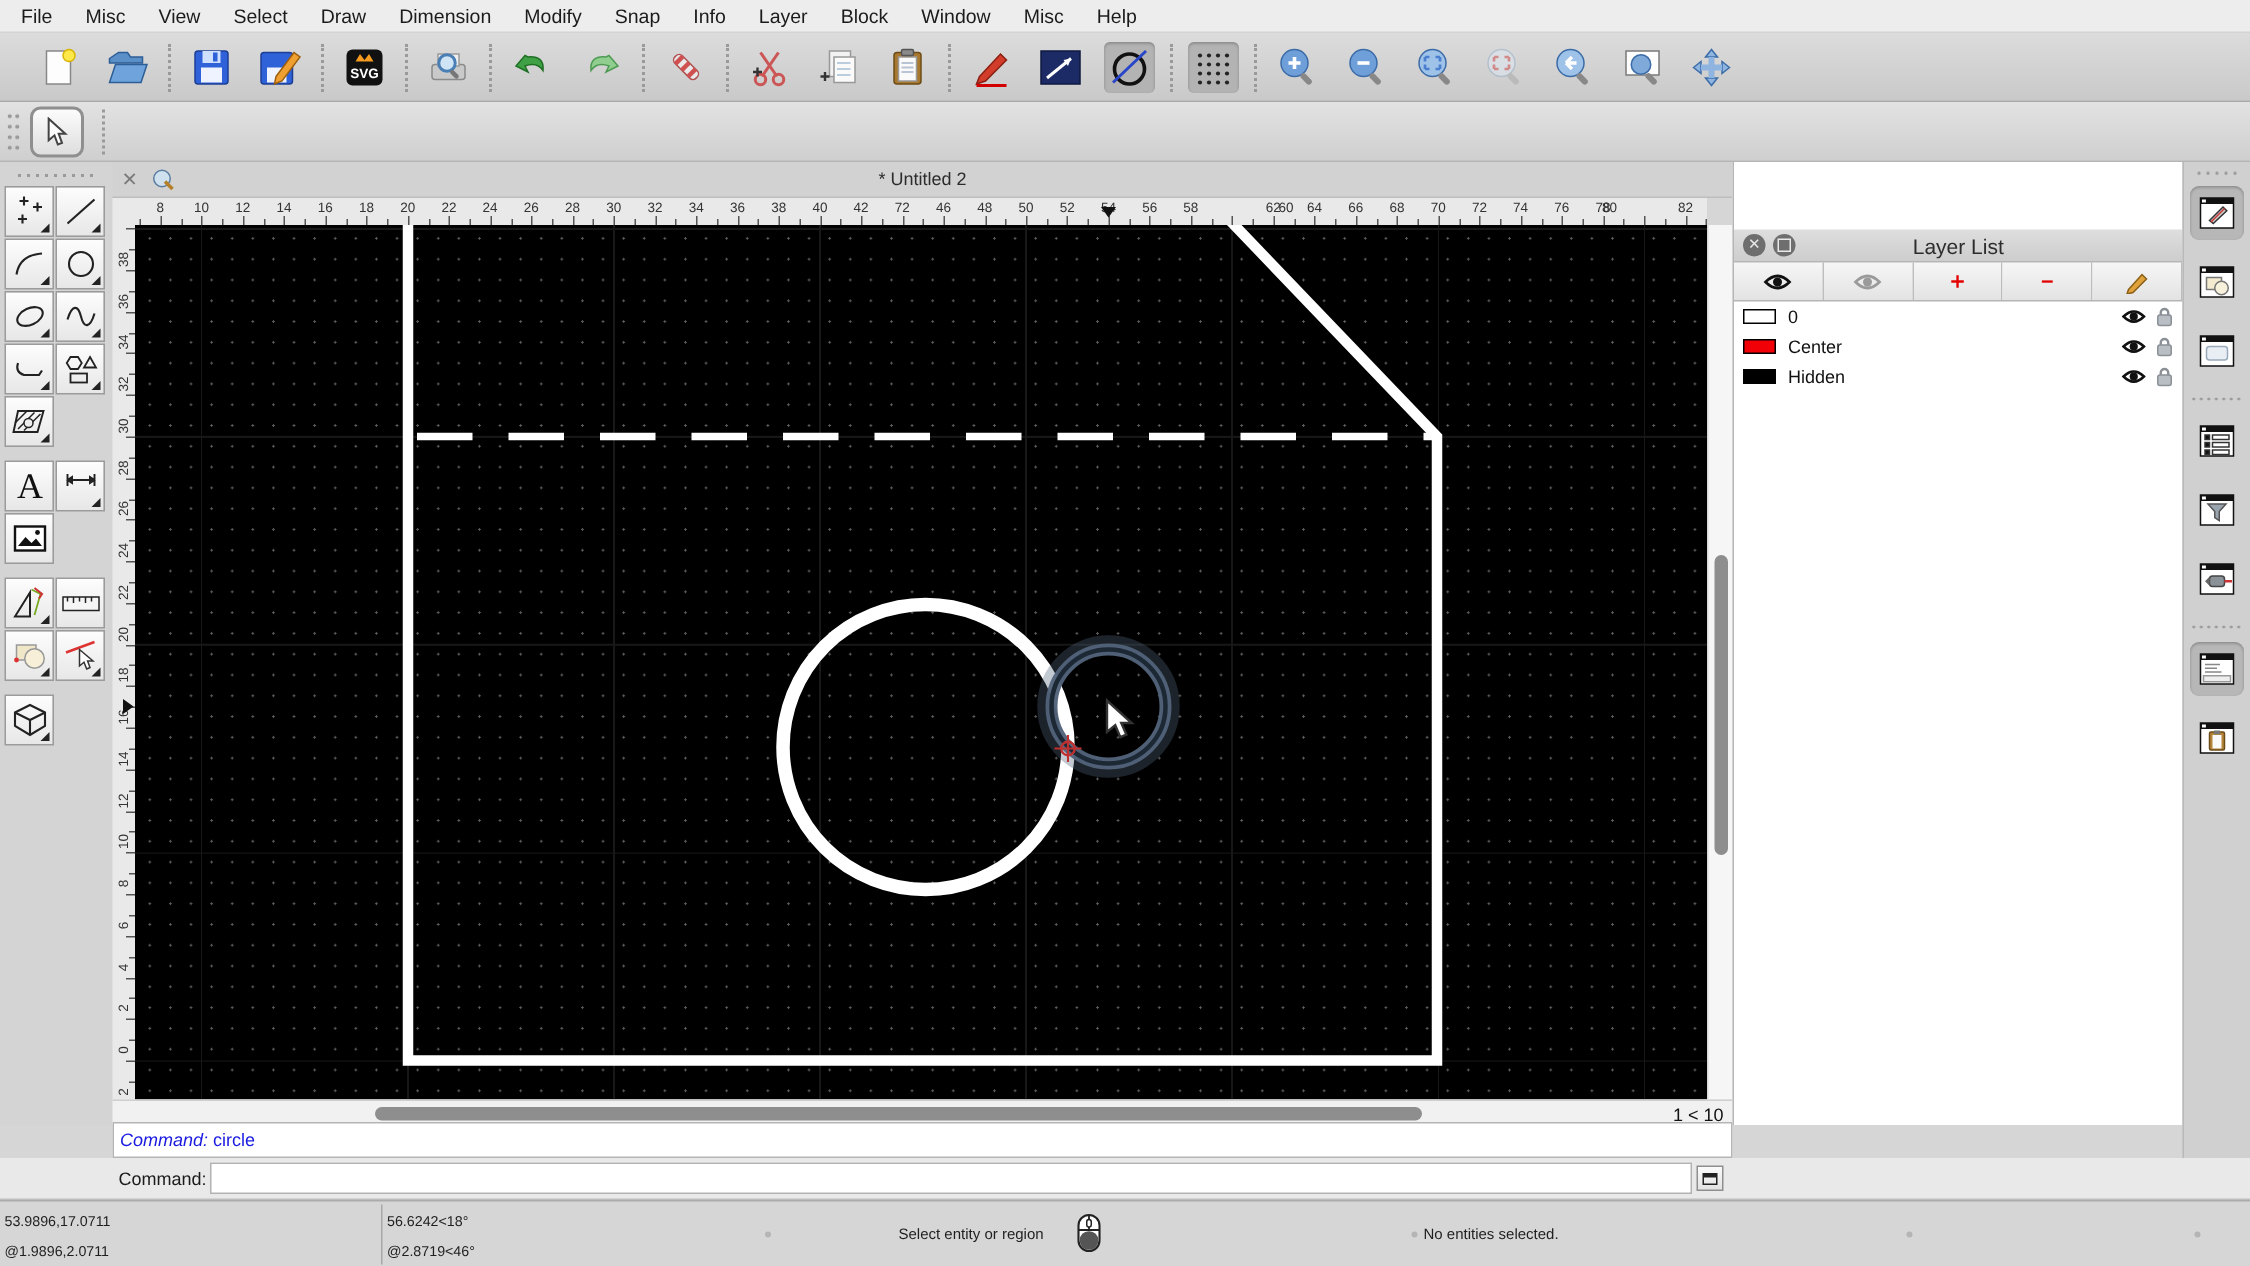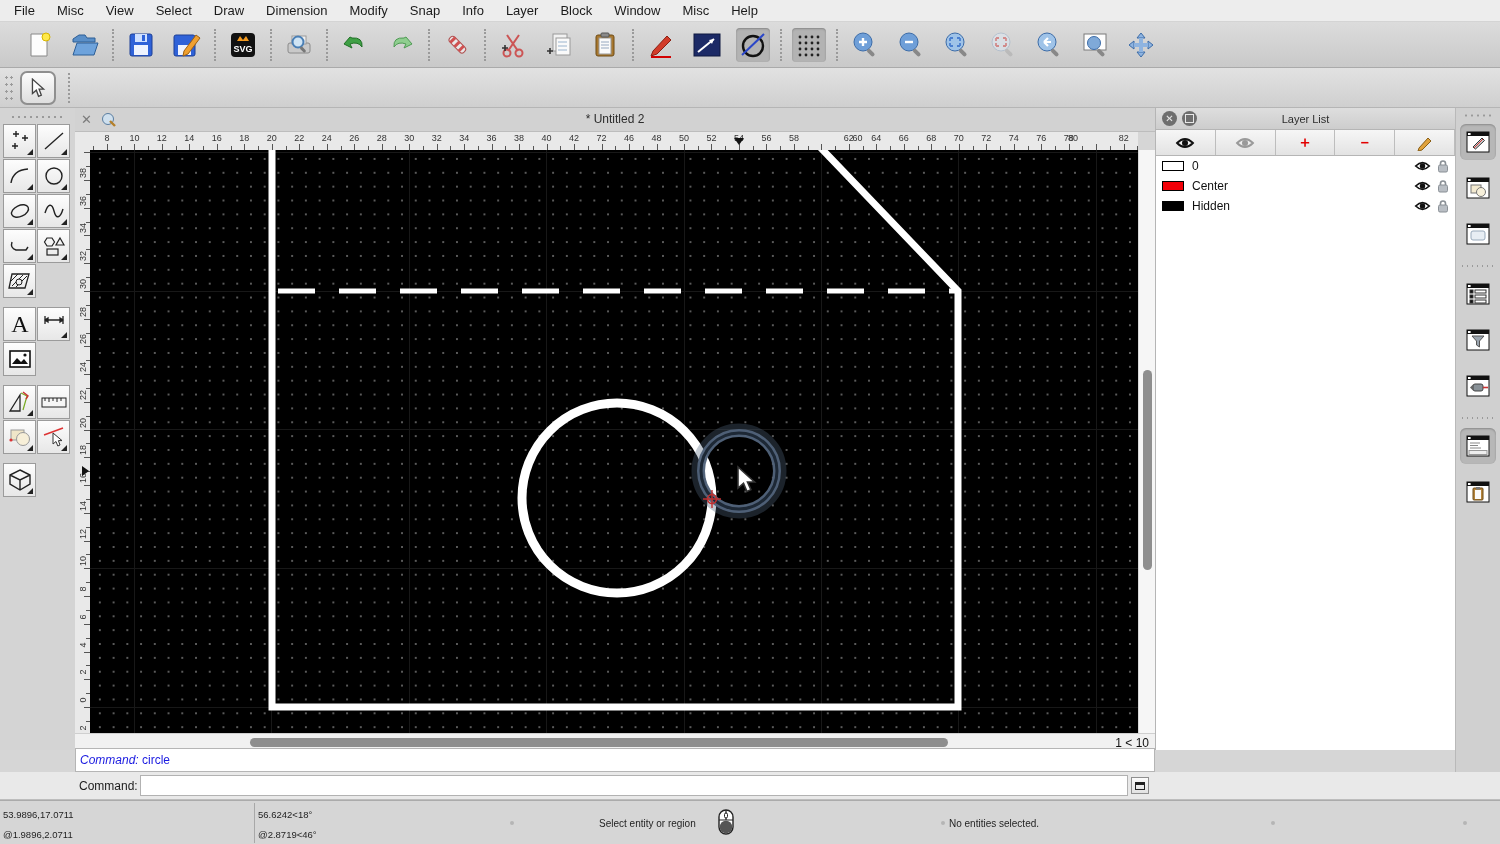--- a/index.html
+++ b/index.html
@@ -58,21 +58,21 @@
   .hscroll { position:absolute; left:75px; top:733px; width:1080px; height:17px; background:#f1f1f1; border-top:1px solid #cfcfcf; }
   .hthumb { position:absolute; left:175px; top:4px; width:698px; height:9px; background:#8e8e8e; border-radius:5px; }
   .page-indicator { position:absolute; right:4px; top:2px; font-size:12px; color:#111; background:#f1f1f1; padding:0 2px; }
 
   
   .layerpanel { position:absolute; left:1155px; top:108px; width:300px; height:642px; background:#fff; border-left:1px solid #b5b5b5; }
   .lp-header { height:22px; background:linear-gradient(#dedede,#cdcdcd); border-bottom:1px solid #b5b5b5; position:relative; }
   .lp-close { position:absolute; left:6px; top:3px; width:15px; height:15px; border-radius:50%; background:#6e6e6e; color:#e8e8e8; font-size:10px; line-height:15px; text-align:center; }
   .lp-float { position:absolute; left:26px; top:3px; width:15px; height:15px; border-radius:50%; background:#6e6e6e; }
   .lp-float:after { content:""; position:absolute; left:3px; top:3px; width:7px; height:7px; border:1.4px solid #e8e8e8; background:transparent; }
-  .lp-title { text-align:center; font-size:11px; color:#2d2d2d; line-height:22px; }
+  .lp-title { text-align:center; font-size:14px; color:#2d2d2d; line-height:22px;margin-top:45px; }
   .lp-toolbar { height:26px; display:flex; border-bottom:1px solid #b5b5b5; }
   .lp-tbtn { flex:1; border-right:1px solid #bdbdbd; background:linear-gradient(#f6f6f6,#e3e3e3); display:flex; align-items:center; justify-content:center; font-size:15px; font-weight:bold; }
   .lp-plus { color:#e20000; } .lp-minus { color:#e20000; }
   .layer-row { height:20px; display:flex; align-items:center; padding-left:6px; font-size:12px; color:#111; }
   .layer-row.selected { background:#1458d6; color:#fff; }
   .swatch { width:22px; height:10px; border:1px solid #000; margin-right:8px; flex:none; }
   .lname { flex:1; }
   .row-icons { display:flex; align-items:center; gap:6px; padding-right:6px; }
 
   

